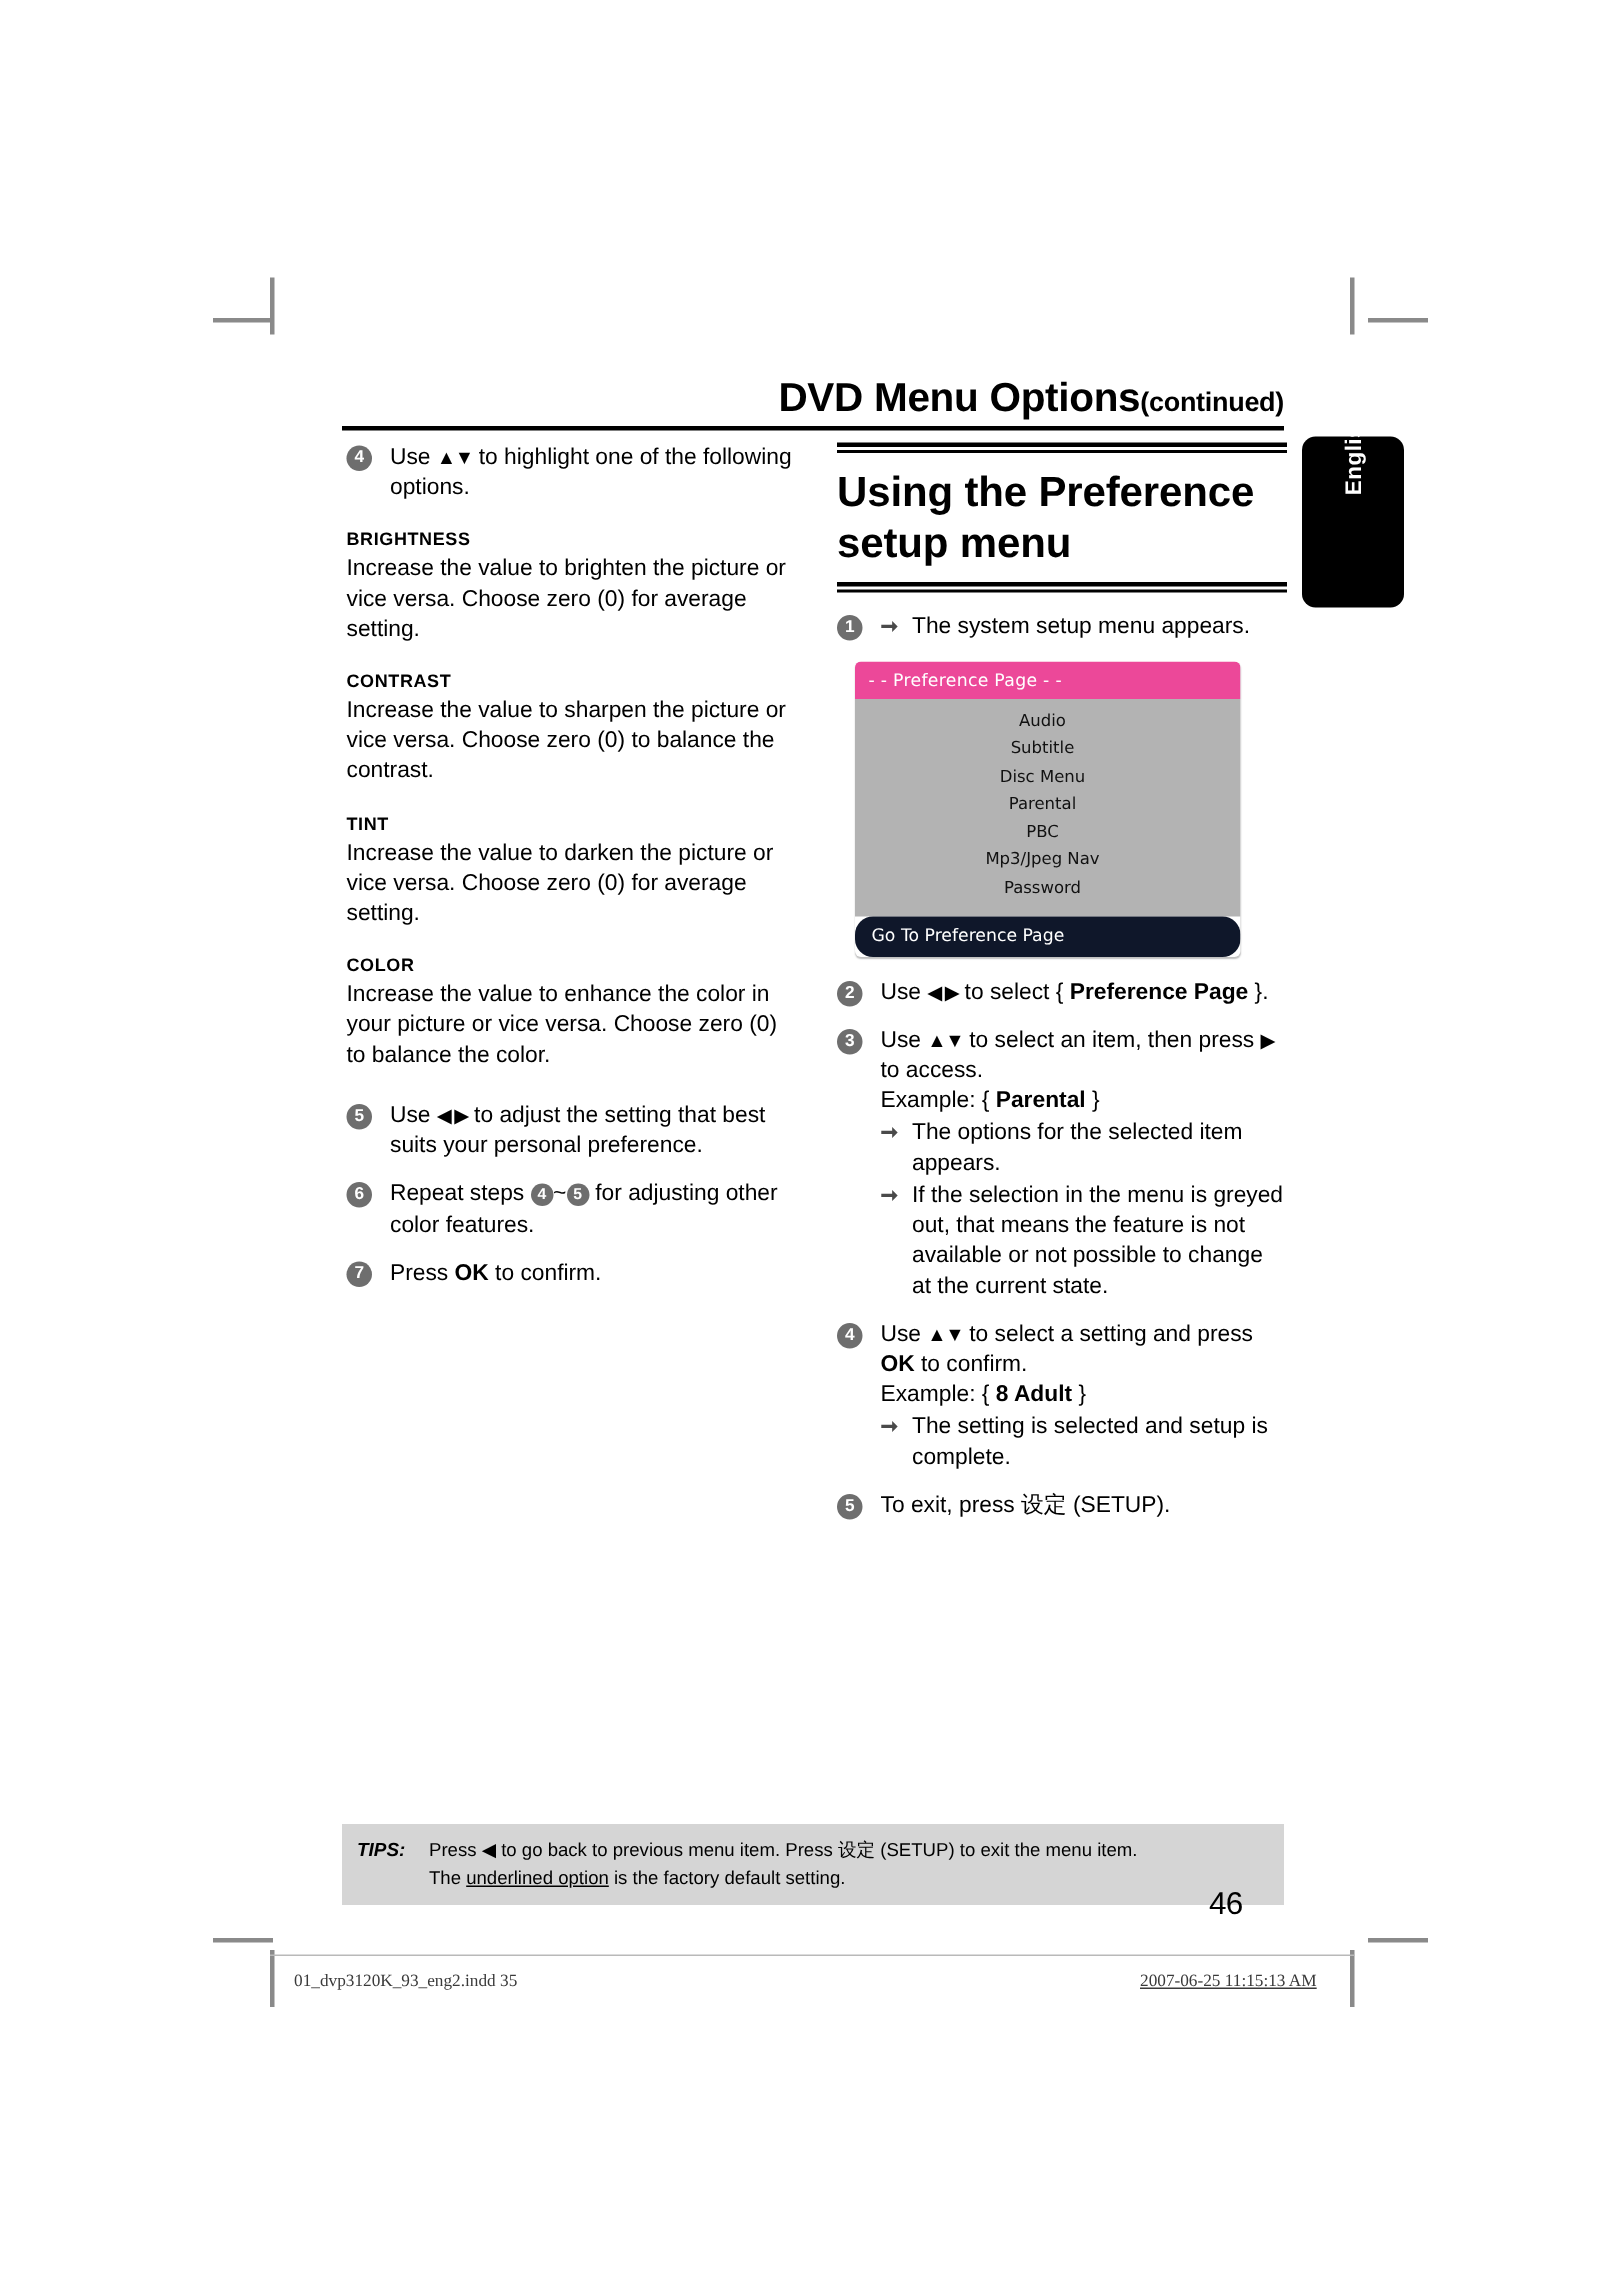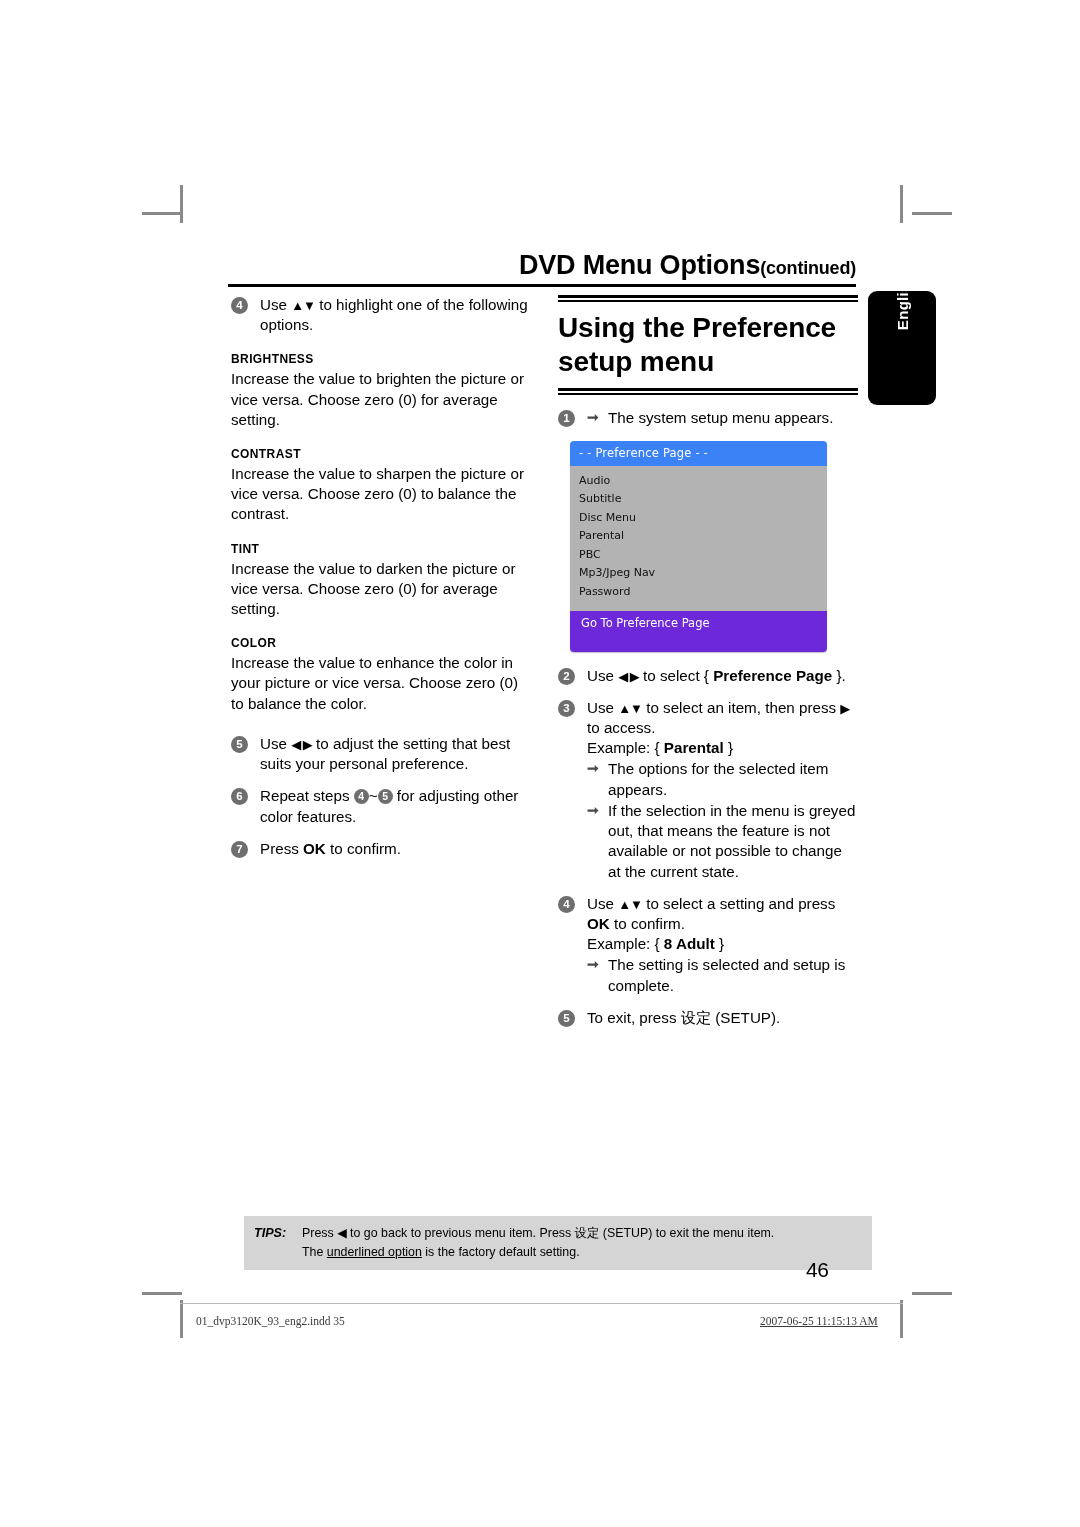--- a/index.html
+++ b/index.html
@@ -181,47 +181,49 @@
   
   #osd-menu {
     width: 257px;
     margin: 12px 0 14px 12px;
     border-radius: 4px;
     overflow: hidden;
     font-family: "DejaVu Sans", sans-serif;
     box-shadow: 0 1px 1px rgba(0,0,0,0.25);
   }
   #osd-menu .osd-title {
-    background: #3b82f6;
+    background: #ec4899;
     color: #ffffff;
     font-size: 11.5px;
     padding: 5px 0 5px 9px;
     letter-spacing: 0.2px;
   }
   #osd-menu .osd-body {
     background: #b3b3b3;
     padding: 6px 16px 10px 9px;
+    text-align: center;
   }
   #osd-menu .osd-item {
     color: #111111;
     font-size: 11px;
     line-height: 1.5;
     padding: 1px 0;
   }
   #osd-menu .osd-footer {
-    background: #6d28d9;
+    background: #0f172a;
     color: #ffffff;
     font-size: 11.5px;
-    padding: 5px 0 20px 11px;
+    padding: 5px 0 6px 11px;
+    border-radius: 12px;
   }
 
   
   #tips-box {
     position: absolute;
-    left: 244px;
+    left: 228px;
     top: 1216px;
     width: 628px;
     background: #d5d5d5;
     padding: 8px 0 9px 0;
   }
   #tips-box .tips-inner {
     position: relative;
     padding-left: 58px;
     font-size: 12.4px;
     line-height: 1.5;

